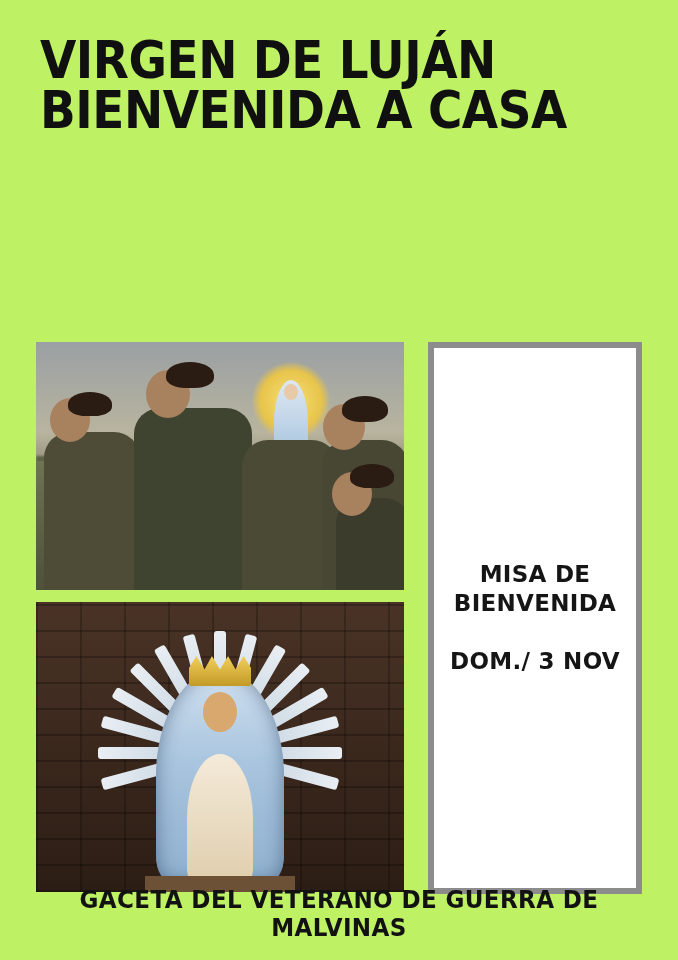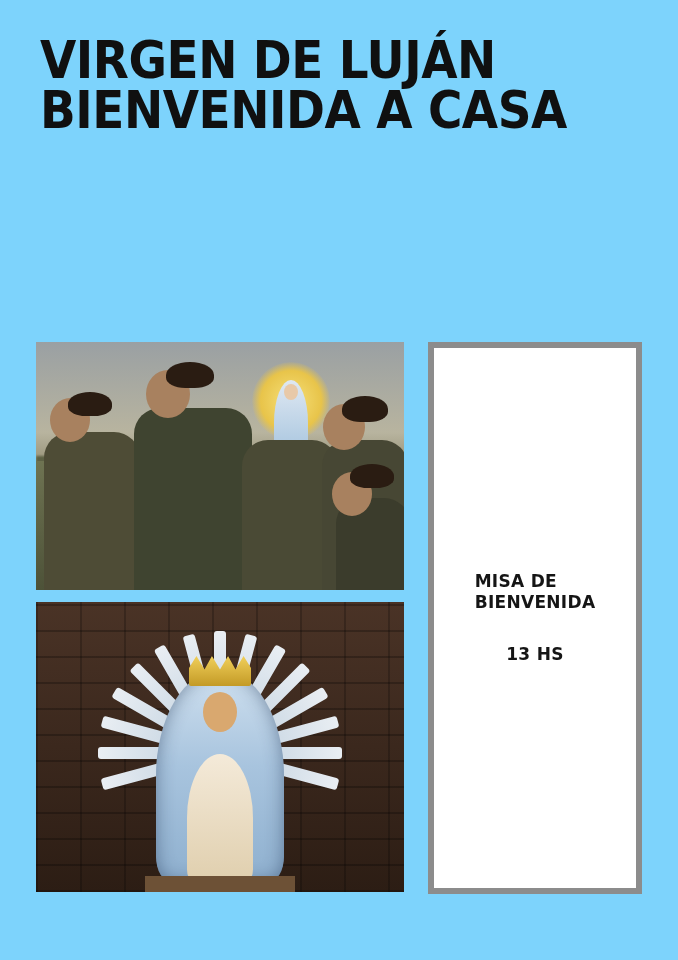--- a/index.html
+++ b/index.html
@@ -10,21 +10,21 @@
   body {
     width: 678px;
     height: 960px;
     font-family: "Liberation Sans", sans-serif;
     overflow: hidden;
     position: relative;
   }
   .poster {
     position: absolute;
     inset: 0;
-    background: #7dd3fc;
+    background: #bef264;
     padding: 0;
   }
   
   .headline {
     position: absolute;
     left: 40px;
     top: 36px;
     width: 600px;
   }
   .headline .line {
@@ -241,23 +241,24 @@
     display: flex;
     flex-direction: column;
     align-items: center;
     justify-content: center;
     gap: 30px;
     padding: 16px 10px;
   }
   .info-line {
     font-family: "DejaVu Sans", sans-serif;
     font-weight: bold;
-    font-size: 17px;
+    font-size: 23px;
     line-height: 1.24;
     color: #151515;
+    text-align: center;
     text-transform: uppercase;
     letter-spacing: 0.3px;
   }
   
   .footer {
     position: absolute;
     left: 0; right: 0;
     bottom: 18px;
     text-align: center;
   }
@@ -340,17 +341,20 @@
         <div class="inner"></div>
         <div class="vface"></div>
         <div class="crown"></div>
       </div>
       <div class="pedestal"></div>
     </div>
   </div>
 
   <div class="info-box">
     <div class="info-line">Misa de<br>bienvenida</div>
-    <div class="info-line">13 hs</div>
+    <div class="info-line">Dom./ 3 nov</div>
   </div>
 
+  <div class="footer">
+    <span class="footer-text">Gaceta del veterano de guerra de Malvinas</span>
+  </div>
 
 </div>
 
 </body></html>

